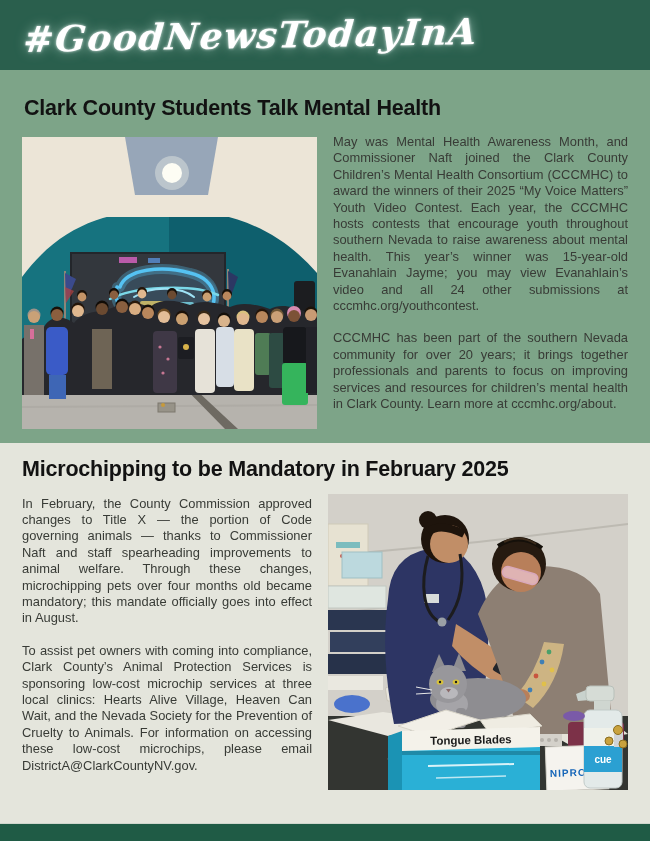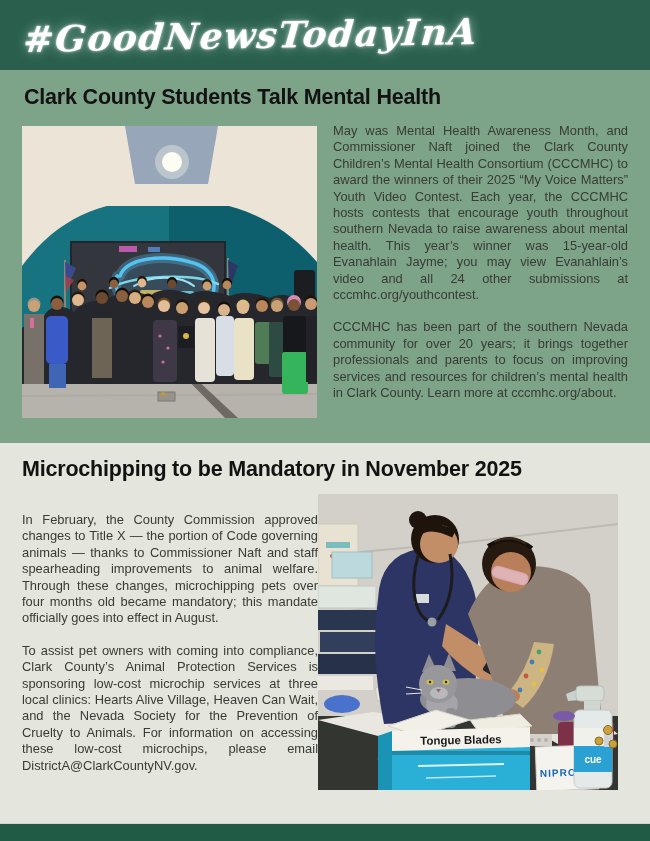--- a/index.html
+++ b/index.html
@@ -12,29 +12,29 @@
   .banner{height:70px;background:#2a5f4d;display:flex;align-items:center;padding-left:24px;box-sizing:border-box;flex:none;}
   .hashtag{
     font-family:"DejaVu Serif",serif;font-style:italic;font-weight:bold;
     color:#ffffff;font-size:36px;letter-spacing:1.5px;transform:skewX(-6deg) rotate(-1deg);
     text-shadow:0 0 12px rgba(225,255,245,.55),0 0 3px rgba(255,255,255,.8);
     white-space:nowrap;
   }
   
   .article{box-sizing:border-box;padding:0 22px;flex:none;}
   .article h1{margin:0;font-size:21.5px;line-height:24px;font-weight:bold;color:#121212;letter-spacing:-.2px;}
-  .sec-mental{height:373px;background:#7da488;padding-top:15px;}
+  .sec-mental{height:373px;background:#7da488;padding-top:26px;}
   .sec-mental h1{margin:0 0 13px 2px;}
   .sec-chip{height:380px;background:#e4e5dc;padding-top:14px;}
   .sec-chip h1{margin:0 0 13px 0;}
   .row{display:flex;align-items:flex-end;}
   .copy{font-size:12.9px;line-height:16.4px;text-align:justify;color:#383b36;}
   .copy p{margin:0 0 16px 0;}
   .copy-right{width:296px;margin-left:16px;margin-top:1px;}
-  .copy-left{width:296px;margin-top:1px;}
+  .copy-left{width:296px;margin-right:16px;margin-top:1px;}
   .photo{flex:none;display:block;overflow:hidden;}
   .photo-group{width:295px;height:292px;}
   .photo-vet{width:300px;height:296px;}
   .photo svg{display:block;width:100%;height:100%;}
   
   .footer-bar{height:18px;background:#1f5b45;margin-top:auto;flex:none;border-top:1px solid #cfd6cd;}
   svg text{font-family:"Liberation Sans",sans-serif;}
 </style>
 </head>
 <body>
@@ -174,21 +174,21 @@
         </svg>
       </figure>
       <div class="copy copy-right">
         <p>May was Mental Health Awareness Month, and Commissioner Naft joined the Clark County Children’s Mental Health Consortium (CCCMHC) to award the winners of their 2025 “My Voice Matters” Youth Video Contest. Each year, the CCCMHC hosts contests that encourage youth throughout southern Nevada to raise awareness about mental health. This year’s winner was 15-year-old Evanahlain Jayme; you may view Evanahlain’s video and all 24 other submissions at cccmhc.org/youthcontest.</p>
         <p>CCCMHC has been part of the southern Nevada community for over 20 years; it brings together professionals and parents to focus on improving services and resources for children’s mental health in Clark County. Learn more at cccmhc.org/about.</p>
       </div>
     </div>
   </section>
 
   <section class="article sec-chip">
-    <h1>Microchipping to be Mandatory in November 2025</h1>
+    <h1>Microchipping to be Mandatory in February 2025</h1>
     <div class="row">
       <div class="copy copy-left">
         <p>In February, the County Commission approved changes to Title X — the portion of Code governing animals — thanks to Commissioner Naft and staff spearheading improvements to animal welfare. Through these changes, microchipping pets over four months old became mandatory; this mandate officially goes into effect in August.</p>
         <p>To assist pet owners with coming into compliance, Clark County’s Animal Protection Services is sponsoring low-cost microchip services at three local clinics: Hearts Alive Village, Heaven Can Wait, and the Nevada Society for the Prevention of Cruelty to Animals. For information on accessing these low-cost microchips, please email DistrictA@ClarkCountyNV.gov.</p>
       </div>
       <figure class="photo photo-vet" style="margin:0;">
         <svg viewBox="0 0 300 296" preserveAspectRatio="none">
 
           <g>
             <rect x="0" y="0" width="300" height="296" fill="#d3d0c9"></rect>

